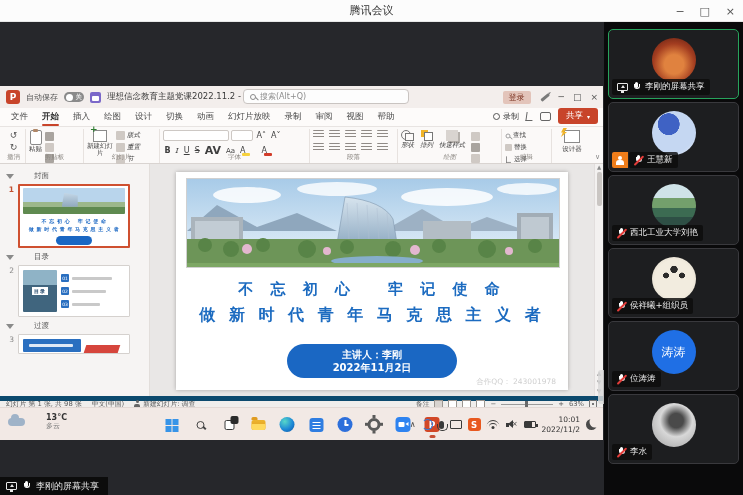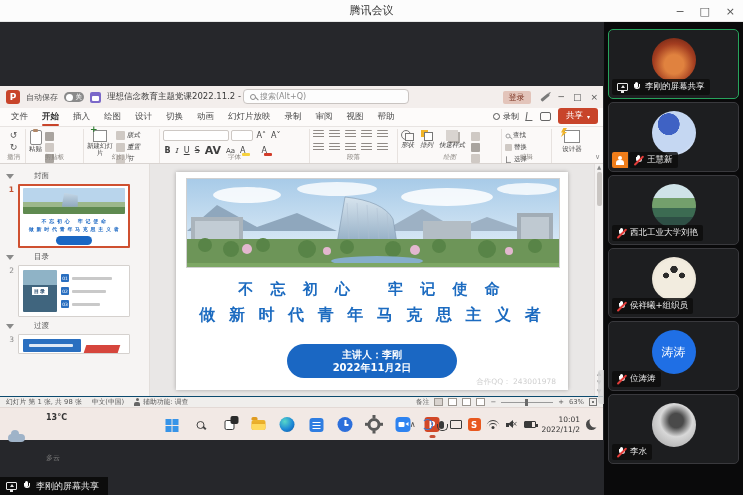--- a/index.html
+++ b/index.html
@@ -116,41 +116,41 @@
   .photo { position:absolute; left:10px; top:6px; right:10px; height:90px; border:1px solid #d0d0d0; }
   .stitle { position:absolute; left:0; right:0; top:108px; text-align:center; color:#1c6bc0; font-weight:bold; }
   .stitle .l1 { font-size:15px; letter-spacing:6px; white-space:nowrap; }
   .stitle .l2 { font-size:16px; letter-spacing:4px; margin-top:6px; white-space:nowrap; }
   .spill { position:absolute; left:50%; transform:translateX(-50%); top:172px; width:170px; height:34px; background:#1a67c3; border-radius:17px; color:#fff; font-weight:bold; font-size:10px; display:flex; flex-direction:column; align-items:center; justify-content:center; line-height:1.3; }
   .watermark { position:absolute; right:12px; bottom:3px; font-size:7.5px; color:#cfcfcf; }
   .vscroll { position:absolute; right:0; top:0; bottom:0; width:9px; background:#f3f1f0; border-left:1px solid #e2dedd; display:flex; flex-direction:column; align-items:center; font-size:5.5px; color:#8a8a8a; }
   .vthumb { width:5px; height:34px; background:#cac6c3; border-radius:2px; margin-top:2px; }
   .vbot { margin-top:auto; display:flex; flex-direction:column; gap:3px; padding-bottom:2px; align-items:center; }
 
-  .ppt-status { height:11px; background:#f0eeec; border-top:1px solid #0c4a6e; display:flex; align-items:center; padding:0 6px; gap:10px; font-size:6.8px; color:#5a5a5a; }
+  .ppt-status { height:11px; background:#f0eeec; border-top:5px solid #0c4a6e; display:flex; align-items:center; padding:0 6px; gap:10px; font-size:6.8px; color:#5a5a5a; }
   .st-right { margin-left:auto; display:flex; align-items:center; gap:5px; }
   .vic { width:9px; height:8px; border:1px solid #9a958f; background:#fff; }
   .vic.act { background:#d8d3cf; }
   .zslider { width:52px; height:1px; background:#9a9a9a; position:relative; }
   .zslider::after { content:""; position:absolute; left:45%; top:-3px; width:3px; height:7px; background:#6a6a6a; }
   .fit { width:8px; height:8px; border:1px solid #777; position:relative; }
   .fit::after { content:""; position:absolute; left:2px; top:2px; width:2px; height:2px; background:#777; }
   .accic { width:6px; height:8px; position:relative; }
   .accic::before { content:""; position:absolute; left:1.5px; top:0; width:3px; height:3px; border-radius:50%; background:#666; }
   .accic::after { content:""; position:absolute; left:0; top:3.5px; width:6px; height:4px; border-radius:2px 2px 0 0; background:#666; }
 
   
   .taskbar { position:absolute; left:0; top:385px; width:603px; height:33px; background:#f2e9e5; border-top:1px solid #e3d9d5; }
   .weather { position:absolute; left:8px; top:5px; display:flex; align-items:center; gap:21px; }
   .cloud { width:17px; height:8px; background:#9fb3c8; border-radius:6px; position:relative; }
   .cloud::before { content:""; position:absolute; left:3px; top:-4px; width:8px; height:8px; background:#9fb3c8; border-radius:50%; }
   .cloud::after { content:""; position:absolute; right:-2px; top:-3px; width:7px; height:7px; background:#f5c96b; border-radius:50%; z-index:-1; }
   .wtxt { line-height:1.15; }
   .wtemp { font-size:8px; color:#333; font-weight:bold; }
-  .wcond { font-size:7px; color:#7a7a7a;margin-top:32px; }
+  .wcond { font-size:7px; color:#7a7a7a; }
   .tb-center { position:absolute; left:50%; top:0; height:33px; transform:translateX(-50%); display:flex; align-items:center; gap:7px; }
   .tb-ic { width:22px; height:24px; display:flex; align-items:center; justify-content:center; position:relative; border-radius:4px; }
   .winsq { width:6px; height:6px; background:#3794e8; box-shadow:7px 0 #3794e8,0 7px #3794e8,7px 7px #3794e8; margin:-6px 0 0 -6px; }
   .lens2 { width:8px; height:8px; border:1.6px solid #444; border-radius:50%; position:relative; }
   .lens2::after { content:""; position:absolute; width:4px; height:1.6px; background:#444; transform:rotate(45deg); right:-3.5px; bottom:-1px; }
   .tv { width:10px; height:10px; border:1.6px solid #3a3a3a; border-radius:2px; position:relative; background:#fff; }
   .tv::after { content:""; position:absolute; right:-5px; top:-5px; width:8px; height:8px; background:#2b2b2b; border-radius:2px; }
   .fold { width:14px; height:10px; background:linear-gradient(#edb42e,#e09c21); border-radius:2px; position:relative; }
   .fold::before { content:""; position:absolute; top:-2.5px; left:0; width:6px; height:3px; background:#e09c21; border-radius:1.5px 1.5px 0 0; }
   .fold::after { content:""; position:absolute; bottom:0; left:0; width:14px; height:6px; background:#ffd95e; border-radius:1px 1px 2px 2px; }
@@ -539,21 +539,21 @@
           </div>
         </div>
       </div>
     </div>
 
     <div class="ppt-status">
       <span>幻灯片 第 1 张, 共 98 张</span>
       <span>中文(中国)</span>
       <span style="display:flex;align-items:center;gap:3px;">
         <span class="accic"></span>
-        <span>辅助功能: 调查</span>
+        <span>新建幻灯片: 调查</span>
       </span>
       <div class="st-right">
         <span>备注</span>
         <span class="vic act"></span>
         <span class="vic"></span>
         <span class="vic"></span>
         <span class="vic"></span>
         <span>−</span>
         <span class="zslider"></span>
         <span>+</span>

